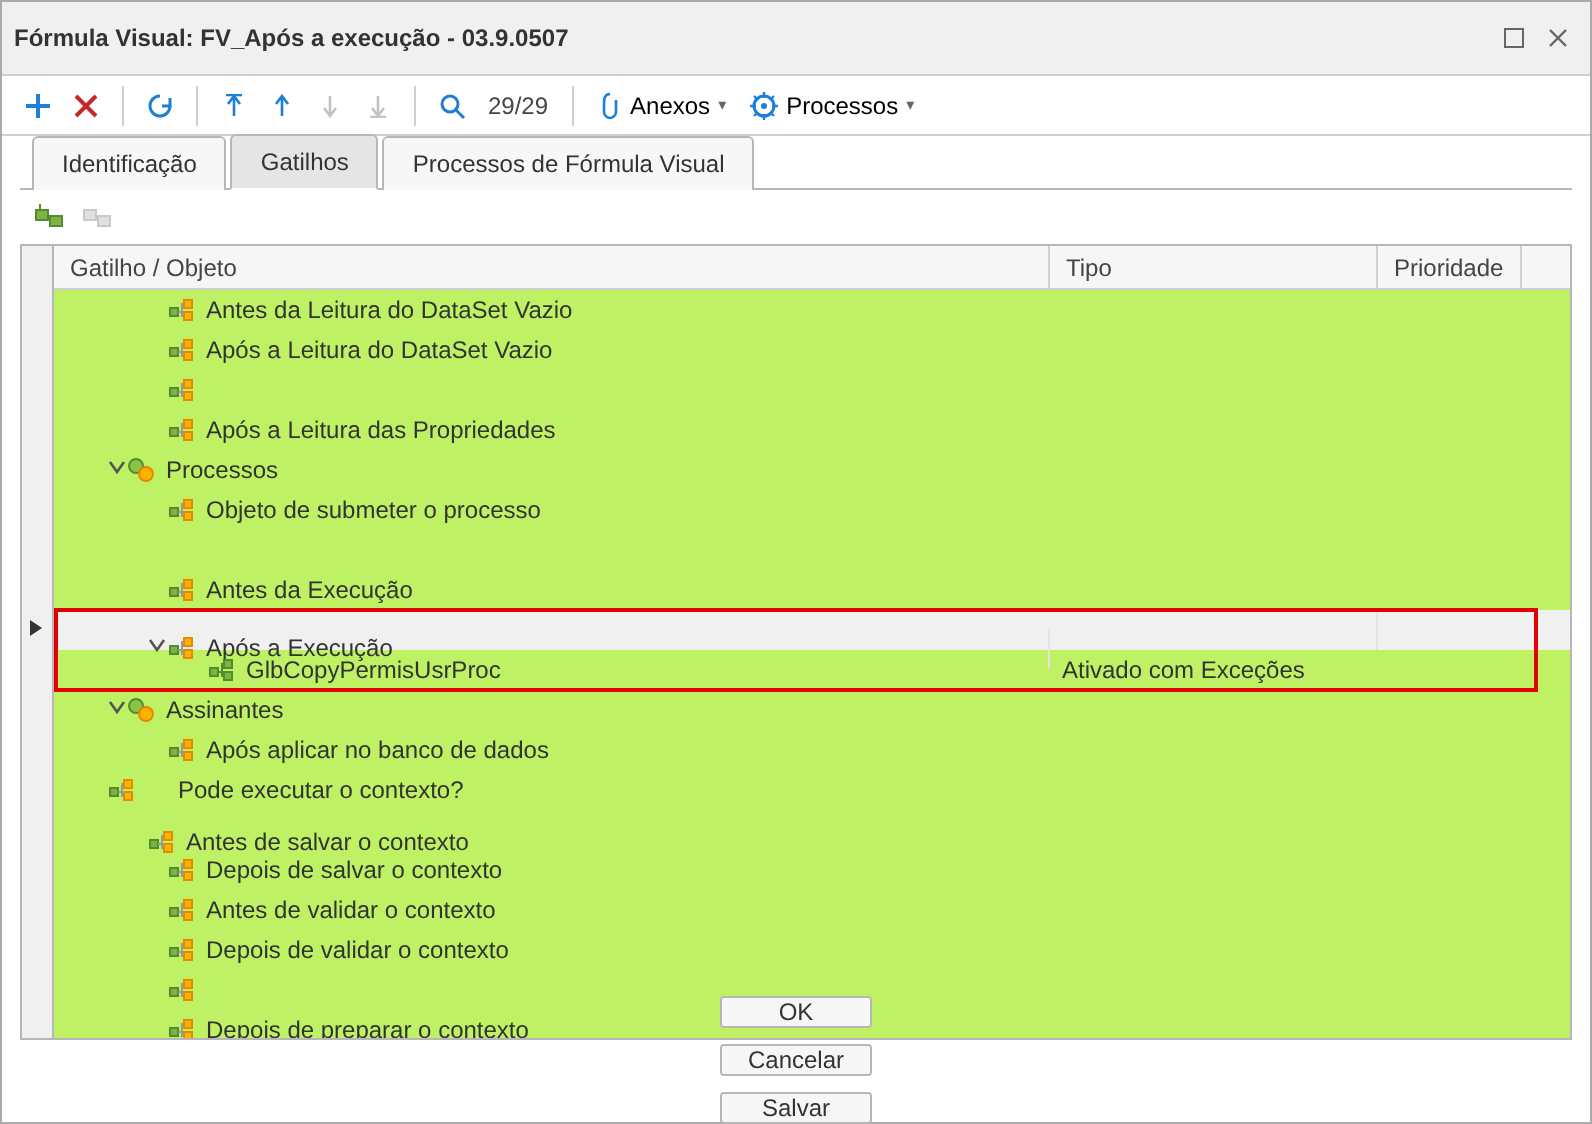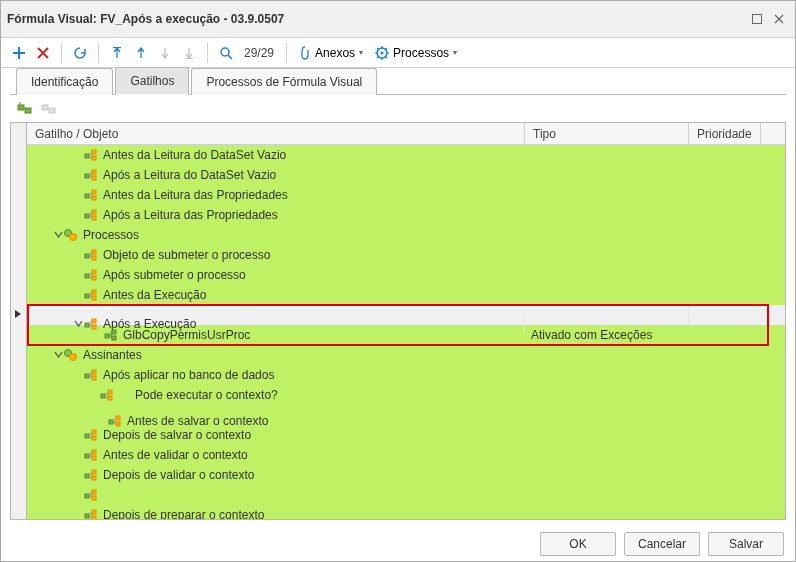--- a/index.html
+++ b/index.html
@@ -47,21 +47,21 @@
   .row.sel .cell1, .row.sel .cell2 { border-right: 1px solid #e4e4e4; }
 
   .toggle { width: 10px; text-align: center; color: #555; font-size: 10px; cursor: pointer; user-select: none; }
   .ticon { width: 16px; height: 16px; margin-right: 4px; display: inline-flex; align-items: center; justify-content: center; }
   .label { color: #333; white-space: nowrap; }
 
   
   .hl { position: absolute; border: 2px solid #e30000; pointer-events: none; z-index: 5; }
 
   
-  .footer { position: absolute; left: 0; right: 0; bottom: 0; height: 36px; display: flex; align-items: center; justify-content: flex-end; padding: 0 12px; gap: 8px; }
+  .footer { position: absolute; left: 0; right: 0; bottom: 0; height: 36px; display: flex; align-items: center; justify-content: flex-end; padding: 0 12px; gap: 8px; flex-direction: column; }
   .btn { min-width: 76px; height: 24px; background: #f6f6f6; border: 1px solid #b7b7b7; border-radius: 2px; cursor: pointer; display: inline-flex; align-items: center; justify-content: center; color: #333; }
 
   
   .grid-body::-webkit-scrollbar { width: 16px; }
   .grid-body::-webkit-scrollbar-track { background: #f0f0f0; }
   .grid-body::-webkit-scrollbar-thumb { background: #c7c7c7; border: 3px solid #f0f0f0; border-radius: 8px; }
   .grid-body::-webkit-scrollbar-button { height: 16px; background: #f0f0f0; }
 
   .count { color: #444; margin: 0 6px; }
 </style>
@@ -225,21 +225,20 @@
         <div class="cell1" style="padding-left: 46px;">
           <span class="toggle"></span>
           <span class="ticon">
             <svg width="14" height="12">
               <rect x="1" y="5" width="4" height="4" fill="#7cb342" stroke="#558b2f"></rect>
               <rect x="8" y="1" width="4" height="4" fill="#ffb300" stroke="#e68a00"></rect>
               <rect x="8" y="7" width="4" height="4" fill="#ffb300" stroke="#e68a00"></rect>
               <path d="M5 7 H8 M8 3 H7 V9 H8" fill="none" stroke="#999"></path>
             </svg>
           </span>
-          <span class="label">Antes da Leitura das Propriedades</span>
         </div>
         <div class="cell2"></div>
         <div class="cell3"></div>
       </div>
       <div class="row">
         <div class="cell1" style="padding-left: 46px;">
           <span class="toggle"></span>
           <span class="ticon">
             <svg width="14" height="12">
               <rect x="1" y="5" width="4" height="4" fill="#7cb342" stroke="#558b2f"></rect>
@@ -279,32 +278,20 @@
               <rect x="8" y="7" width="4" height="4" fill="#ffb300" stroke="#e68a00"></rect>
               <path d="M5 7 H8 M8 3 H7 V9 H8" fill="none" stroke="#999"></path>
             </svg>
           </span>
           <span class="label">Objeto de submeter o processo</span>
         </div>
         <div class="cell2"></div>
         <div class="cell3"></div>
       </div>
       <div class="row">
-        <div class="cell1" style="padding-left: 46px;">
-          <span class="toggle"></span>
-          <span class="ticon">
-            <svg width="14" height="12">
-              <rect x="1" y="5" width="4" height="4" fill="#7cb342" stroke="#558b2f"></rect>
-              <rect x="8" y="1" width="4" height="4" fill="#ffb300" stroke="#e68a00"></rect>
-              <rect x="8" y="7" width="4" height="4" fill="#ffb300" stroke="#e68a00"></rect>
-              <path d="M5 7 H8 M8 3 H7 V9 H8" fill="none" stroke="#999"></path>
-            </svg>
-          </span>
-          <span class="label">Após submeter o processo</span>
-        </div>
         <div class="cell2"></div>
         <div class="cell3"></div>
       </div>
       <div class="row">
         <div class="cell1" style="padding-left: 46px;">
           <span class="toggle"></span>
           <span class="ticon">
             <svg width="14" height="12">
               <rect x="1" y="5" width="4" height="4" fill="#7cb342" stroke="#558b2f"></rect>
               <rect x="8" y="1" width="4" height="4" fill="#ffb300" stroke="#e68a00"></rect>
@@ -377,37 +364,37 @@
               <rect x="8" y="7" width="4" height="4" fill="#ffb300" stroke="#e68a00"></rect>
               <path d="M5 7 H8 M8 3 H7 V9 H8" fill="none" stroke="#999"></path>
             </svg>
           </span>
           <span class="label">Após aplicar no banco de dados</span>
         </div>
         <div class="cell2"></div>
         <div class="cell3"></div>
       </div>
       <div class="row">
-        <div class="cell1" style="padding-left: 46px; gap: 16px;">
+        <div class="cell1" style=" gap: 16px;">
           <span class="toggle"></span>
           <span class="ticon">
             <svg width="14" height="12">
               <rect x="1" y="5" width="4" height="4" fill="#7cb342" stroke="#558b2f"></rect>
               <rect x="8" y="1" width="4" height="4" fill="#ffb300" stroke="#e68a00"></rect>
               <rect x="8" y="7" width="4" height="4" fill="#ffb300" stroke="#e68a00"></rect>
               <path d="M5 7 H8 M8 3 H7 V9 H8" fill="none" stroke="#999"></path>
             </svg>
           </span>
           <span class="label">Pode executar o contexto?</span>
         </div>
         <div class="cell2"></div>
         <div class="cell3"></div>
       </div>
       <div class="row">
-        <div class="cell1" style="padding-left: 70px; margin-top: 12px;">
+        <div class="cell1" style="padding-left: 36px; margin-top: 12px;">
           <span class="toggle"></span>
           <span class="ticon">
             <svg width="14" height="12">
               <rect x="1" y="5" width="4" height="4" fill="#7cb342" stroke="#558b2f"></rect>
               <rect x="8" y="1" width="4" height="4" fill="#ffb300" stroke="#e68a00"></rect>
               <rect x="8" y="7" width="4" height="4" fill="#ffb300" stroke="#e68a00"></rect>
               <path d="M5 7 H8 M8 3 H7 V9 H8" fill="none" stroke="#999"></path>
             </svg>
           </span>
           <span class="label">Antes de salvar o contexto</span>

